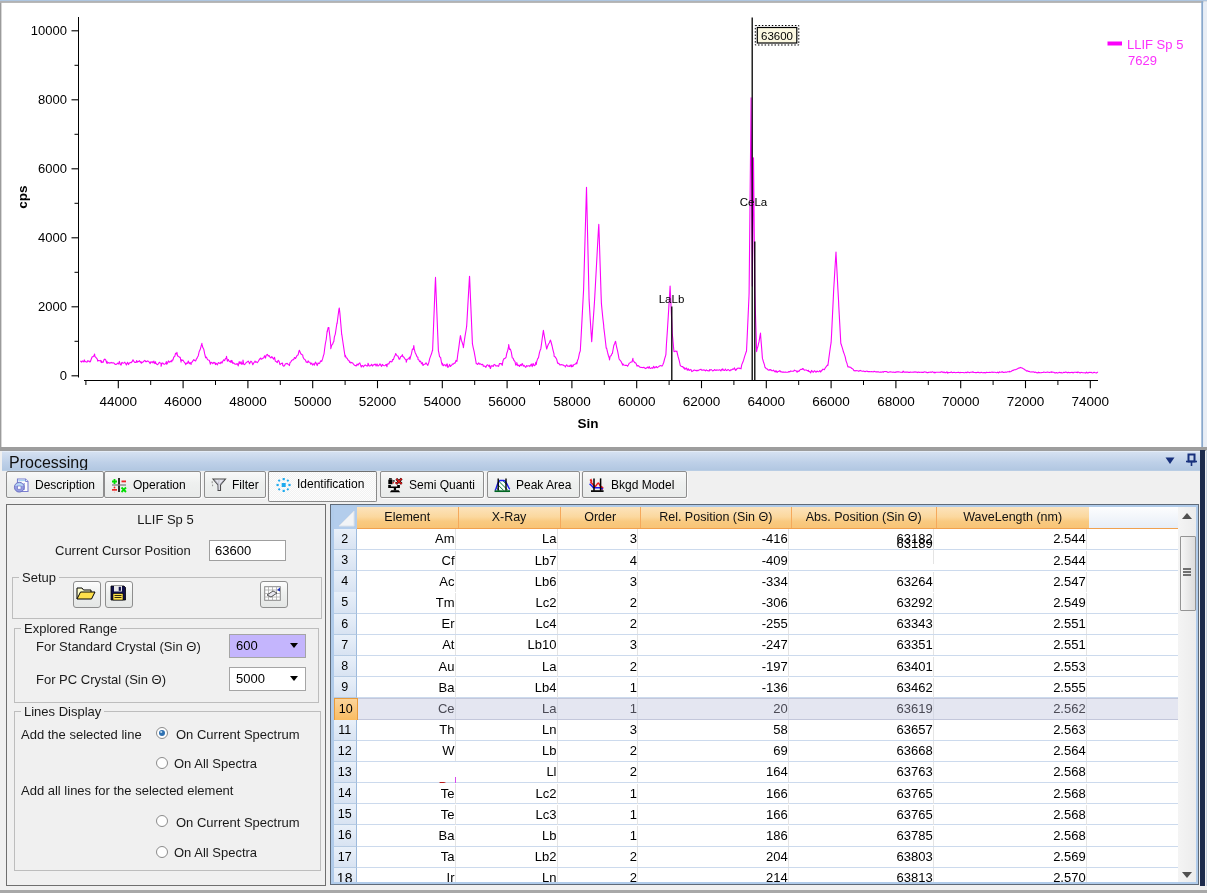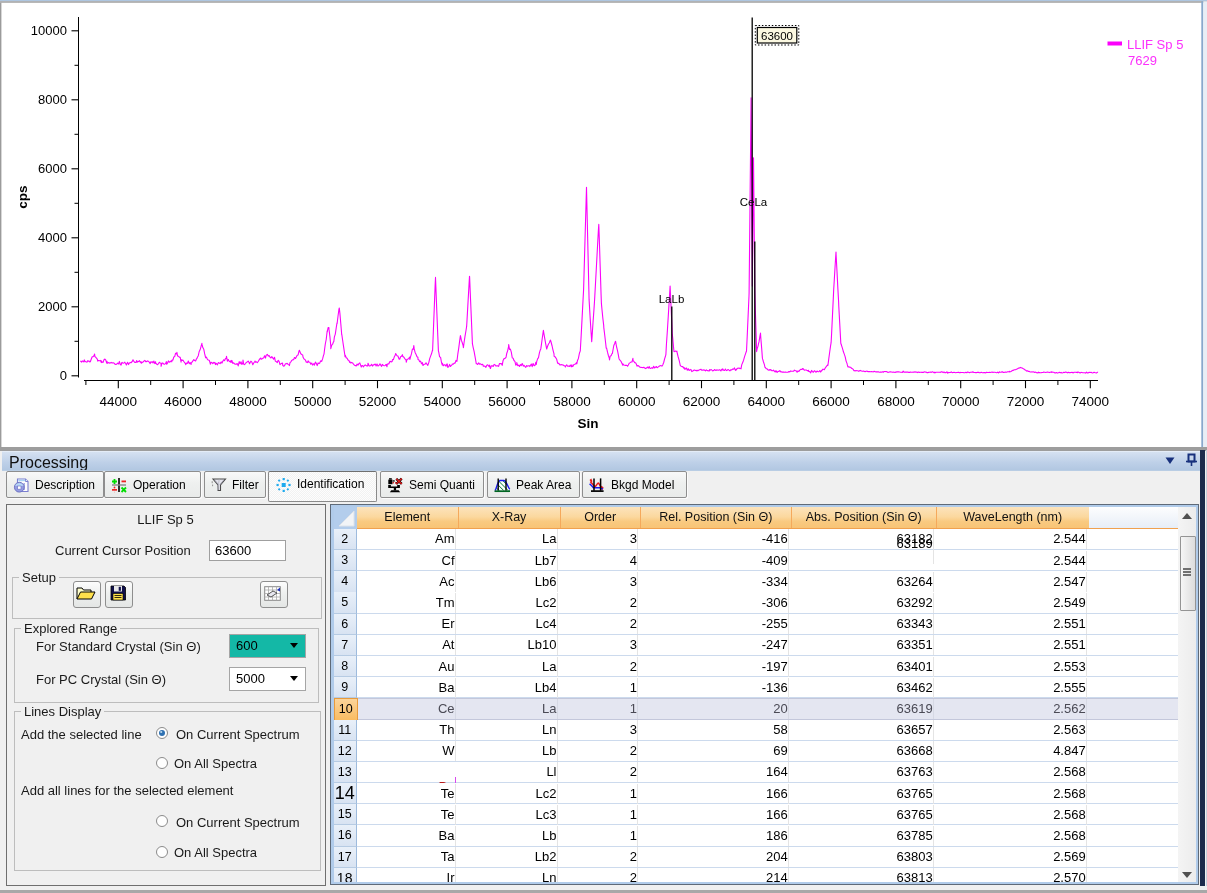--- a/index.html
+++ b/index.html
@@ -241,21 +241,21 @@
 <rect x="0.7" y="0.7" width="15.6" height="13.6" fill="#fff" stroke="#888" stroke-width="1"></rect>
 <path d="M0.7 4 h15.6 M0.7 7.5 h15.6 M0.7 11 h15.6 M4.5 0.7 v13.6 M8.5 0.7 v13.6 M12.5 0.7 v13.6" stroke="#aaa" stroke-width="0.8"></path>
 <path d="M3 9 l6 -4 4 2 -6 4 z" fill="#e8e8f0" stroke="#444" stroke-width="0.9"></path>
 <path d="M13 4 l3 -2.5 v4 z" fill="#2233bb"></path>
 </svg>
 <div class="gb" style="left:14px;top:628px;width:303px;height:73px">
     <span>Explored Range</span>
   </div>
 <div class="abs lp" style="left:36px;top:639px">For Standard Crystal (Sin Θ)</div>
 <div class="abs lp" style="left:36px;top:672px">For PC Crystal (Sin Θ)</div>
-<div class="abs" style="left:229px;top:634px;width:69px;height:22px;background:#14b8a6;border:1px solid #a5a5a5;font-size:13px;padding-left:6px;line-height:22px">600<svg class="abs" style="right:6px;top:8px" width="9" height="6">
+<div class="abs" style="left:229px;top:634px;width:69px;height:22px;background:#c4b5fd;border:1px solid #a5a5a5;font-size:13px;padding-left:6px;line-height:22px">600<svg class="abs" style="right:6px;top:8px" width="9" height="6">
       <path d="M0,0 L8,0 L4,5 Z" fill="#000"></path>
     </svg></div>
 <div class="abs" style="left:229px;top:666.5px;width:69px;height:22px;background:#fff;border:1px solid #a5a5a5;font-size:13px;padding-left:6px;line-height:22px">5000<svg class="abs" style="right:6px;top:8px" width="9" height="6">
       <path d="M0,0 L8,0 L4,5 Z" fill="#000"></path>
     </svg></div>
 <div class="gb" style="left:14px;top:710.5px;width:305px;height:158px">
     <span>Lines Display</span>
   </div>
 <div class="abs lp" style="left:21px;top:726.5px">Add the selected line</div>
 <div class="abs lp" style="left:21px;top:782.5px">Add all lines for the selected element</div>
@@ -373,31 +373,31 @@
 <div class="abs cel" style="left:306.9px;top:213.3px;width:147.3px;height:20px;border-right:1px solid #e4e4e4;color:#000">58</div>
 <div class="abs cel" style="left:457.7px;top:213.3px;width:141.5px;height:20px;border-right:1px solid #e4e4e4;color:#000">63657</div>
 <div class="abs cel" style="left:602.7px;top:213.3px;width:149.5px;height:20px;border-right:1px solid #e4e4e4;color:#000">2.563</div>
 <div class="abs" style="box-sizing:border-box;left:0;top:234.0px;width:844.3px;height:21.18px;background:#fff;border-bottom:1px solid #ccdaed"></div>
 <div class="abs" style="left:0;top:234.0px;width:22.3px;height:20.18px;background:linear-gradient(#e9f0f9,#d8e3f2);border-right:1px solid #9ebbdd;border-bottom:1px solid #b6cbe3;text-align:center;font-size:12.5px;line-height:20px;color:#000">12</div>
 <div class="abs cel" style="left:23px;top:234.5px;width:98.0px;height:20px;border-right:1px solid #e4e4e4;color:#000">W</div>
 <div class="abs cel" style="left:124.5px;top:234.5px;width:98.5px;height:20px;border-right:1px solid #e4e4e4;color:#000">Lb</div>
 <div class="abs cel" style="left:226.5px;top:234.5px;width:76.9px;height:20px;border-right:1px solid #e4e4e4;color:#000">2</div>
 <div class="abs cel" style="left:306.9px;top:234.5px;width:147.3px;height:20px;border-right:1px solid #e4e4e4;color:#000">69</div>
 <div class="abs cel" style="left:457.7px;top:234.5px;width:141.5px;height:20px;border-right:1px solid #e4e4e4;color:#000">63668</div>
-<div class="abs cel" style="left:602.7px;top:234.5px;width:149.5px;height:20px;border-right:1px solid #e4e4e4;color:#000">4.847</div>
+<div class="abs cel" style="left:602.7px;top:234.5px;width:149.5px;height:20px;border-right:1px solid #e4e4e4;color:#000">2.564</div>
 <div class="abs" style="box-sizing:border-box;left:0;top:255.2px;width:844.3px;height:21.18px;background:#fff;border-bottom:1px solid #ccdaed"></div>
 <div class="abs" style="left:0;top:255.2px;width:22.3px;height:20.18px;background:linear-gradient(#e9f0f9,#d8e3f2);border-right:1px solid #9ebbdd;border-bottom:1px solid #b6cbe3;text-align:center;font-size:12.5px;line-height:20px;color:#000">13</div>
 <div class="abs cel" style="left:23px;top:270px;width:98.0px;height:20px;border-right:1px solid #d946ef;color:#b91c1c">Po</div>
 <div class="abs cel" style="left:124.5px;top:255.7px;width:98.5px;height:20px;border-right:1px solid #e4e4e4;color:#000">Ll</div>
 <div class="abs cel" style="left:226.5px;top:255.7px;width:76.9px;height:20px;border-right:1px solid #e4e4e4;color:#000">2</div>
 <div class="abs cel" style="left:306.9px;top:255.7px;width:147.3px;height:20px;border-right:1px solid #e4e4e4;color:#000">164</div>
 <div class="abs cel" style="left:457.7px;top:255.7px;width:141.5px;height:20px;border-right:1px solid #e4e4e4;color:#000">63763</div>
 <div class="abs cel" style="left:602.7px;top:255.7px;width:149.5px;height:20px;border-right:1px solid #e4e4e4;color:#000">2.568</div>
 <div class="abs" style="box-sizing:border-box;left:0;top:276.4px;width:844.3px;height:21.18px;background:#fff;border-bottom:1px solid #ccdaed"></div>
-<div class="abs" style="left:0;top:276.4px;width:22.3px;height:20.18px;background:linear-gradient(#e9f0f9,#d8e3f2);border-right:1px solid #9ebbdd;border-bottom:1px solid #b6cbe3;text-align:center;font-size:18px;line-height:20px;color:#000">14</div>
+<div class="abs" style="left:0;top:276.4px;width:22.3px;height:20.18px;background:linear-gradient(#e9f0f9,#d8e3f2);border-right:1px solid #9ebbdd;border-bottom:1px solid #b6cbe3;text-align:center;font-size:12px;line-height:20px;color:#000">14</div>
 <div class="abs cel" style="left:23px;top:276.9px;width:98.0px;height:20px;border-right:1px solid #e4e4e4;color:#000">Te</div>
 <div class="abs cel" style="left:124.5px;top:276.9px;width:98.5px;height:20px;border-right:1px solid #e4e4e4;color:#000">Lc2</div>
 <div class="abs cel" style="left:226.5px;top:276.9px;width:76.9px;height:20px;border-right:1px solid #e4e4e4;color:#000">1</div>
 <div class="abs cel" style="left:306.9px;top:276.9px;width:147.3px;height:20px;border-right:1px solid #e4e4e4;color:#000">166</div>
 <div class="abs cel" style="left:457.7px;top:276.9px;width:141.5px;height:20px;border-right:1px solid #e4e4e4;color:#000">63765</div>
 <div class="abs cel" style="left:602.7px;top:276.9px;width:149.5px;height:20px;border-right:1px solid #e4e4e4;color:#000">2.568</div>
 <div class="abs" style="box-sizing:border-box;left:0;top:297.5px;width:844.3px;height:21.18px;background:#fff;border-bottom:1px solid #ccdaed"></div>
 <div class="abs" style="left:0;top:297.5px;width:22.3px;height:20.18px;background:linear-gradient(#e9f0f9,#d8e3f2);border-right:1px solid #9ebbdd;border-bottom:1px solid #b6cbe3;text-align:center;font-size:12.5px;line-height:20px;color:#000">15</div>
 <div class="abs cel" style="left:23px;top:298.0px;width:98.0px;height:20px;border-right:1px solid #e4e4e4;color:#000">Te</div>
 <div class="abs cel" style="left:124.5px;top:298.0px;width:98.5px;height:20px;border-right:1px solid #e4e4e4;color:#000">Lc3</div>

